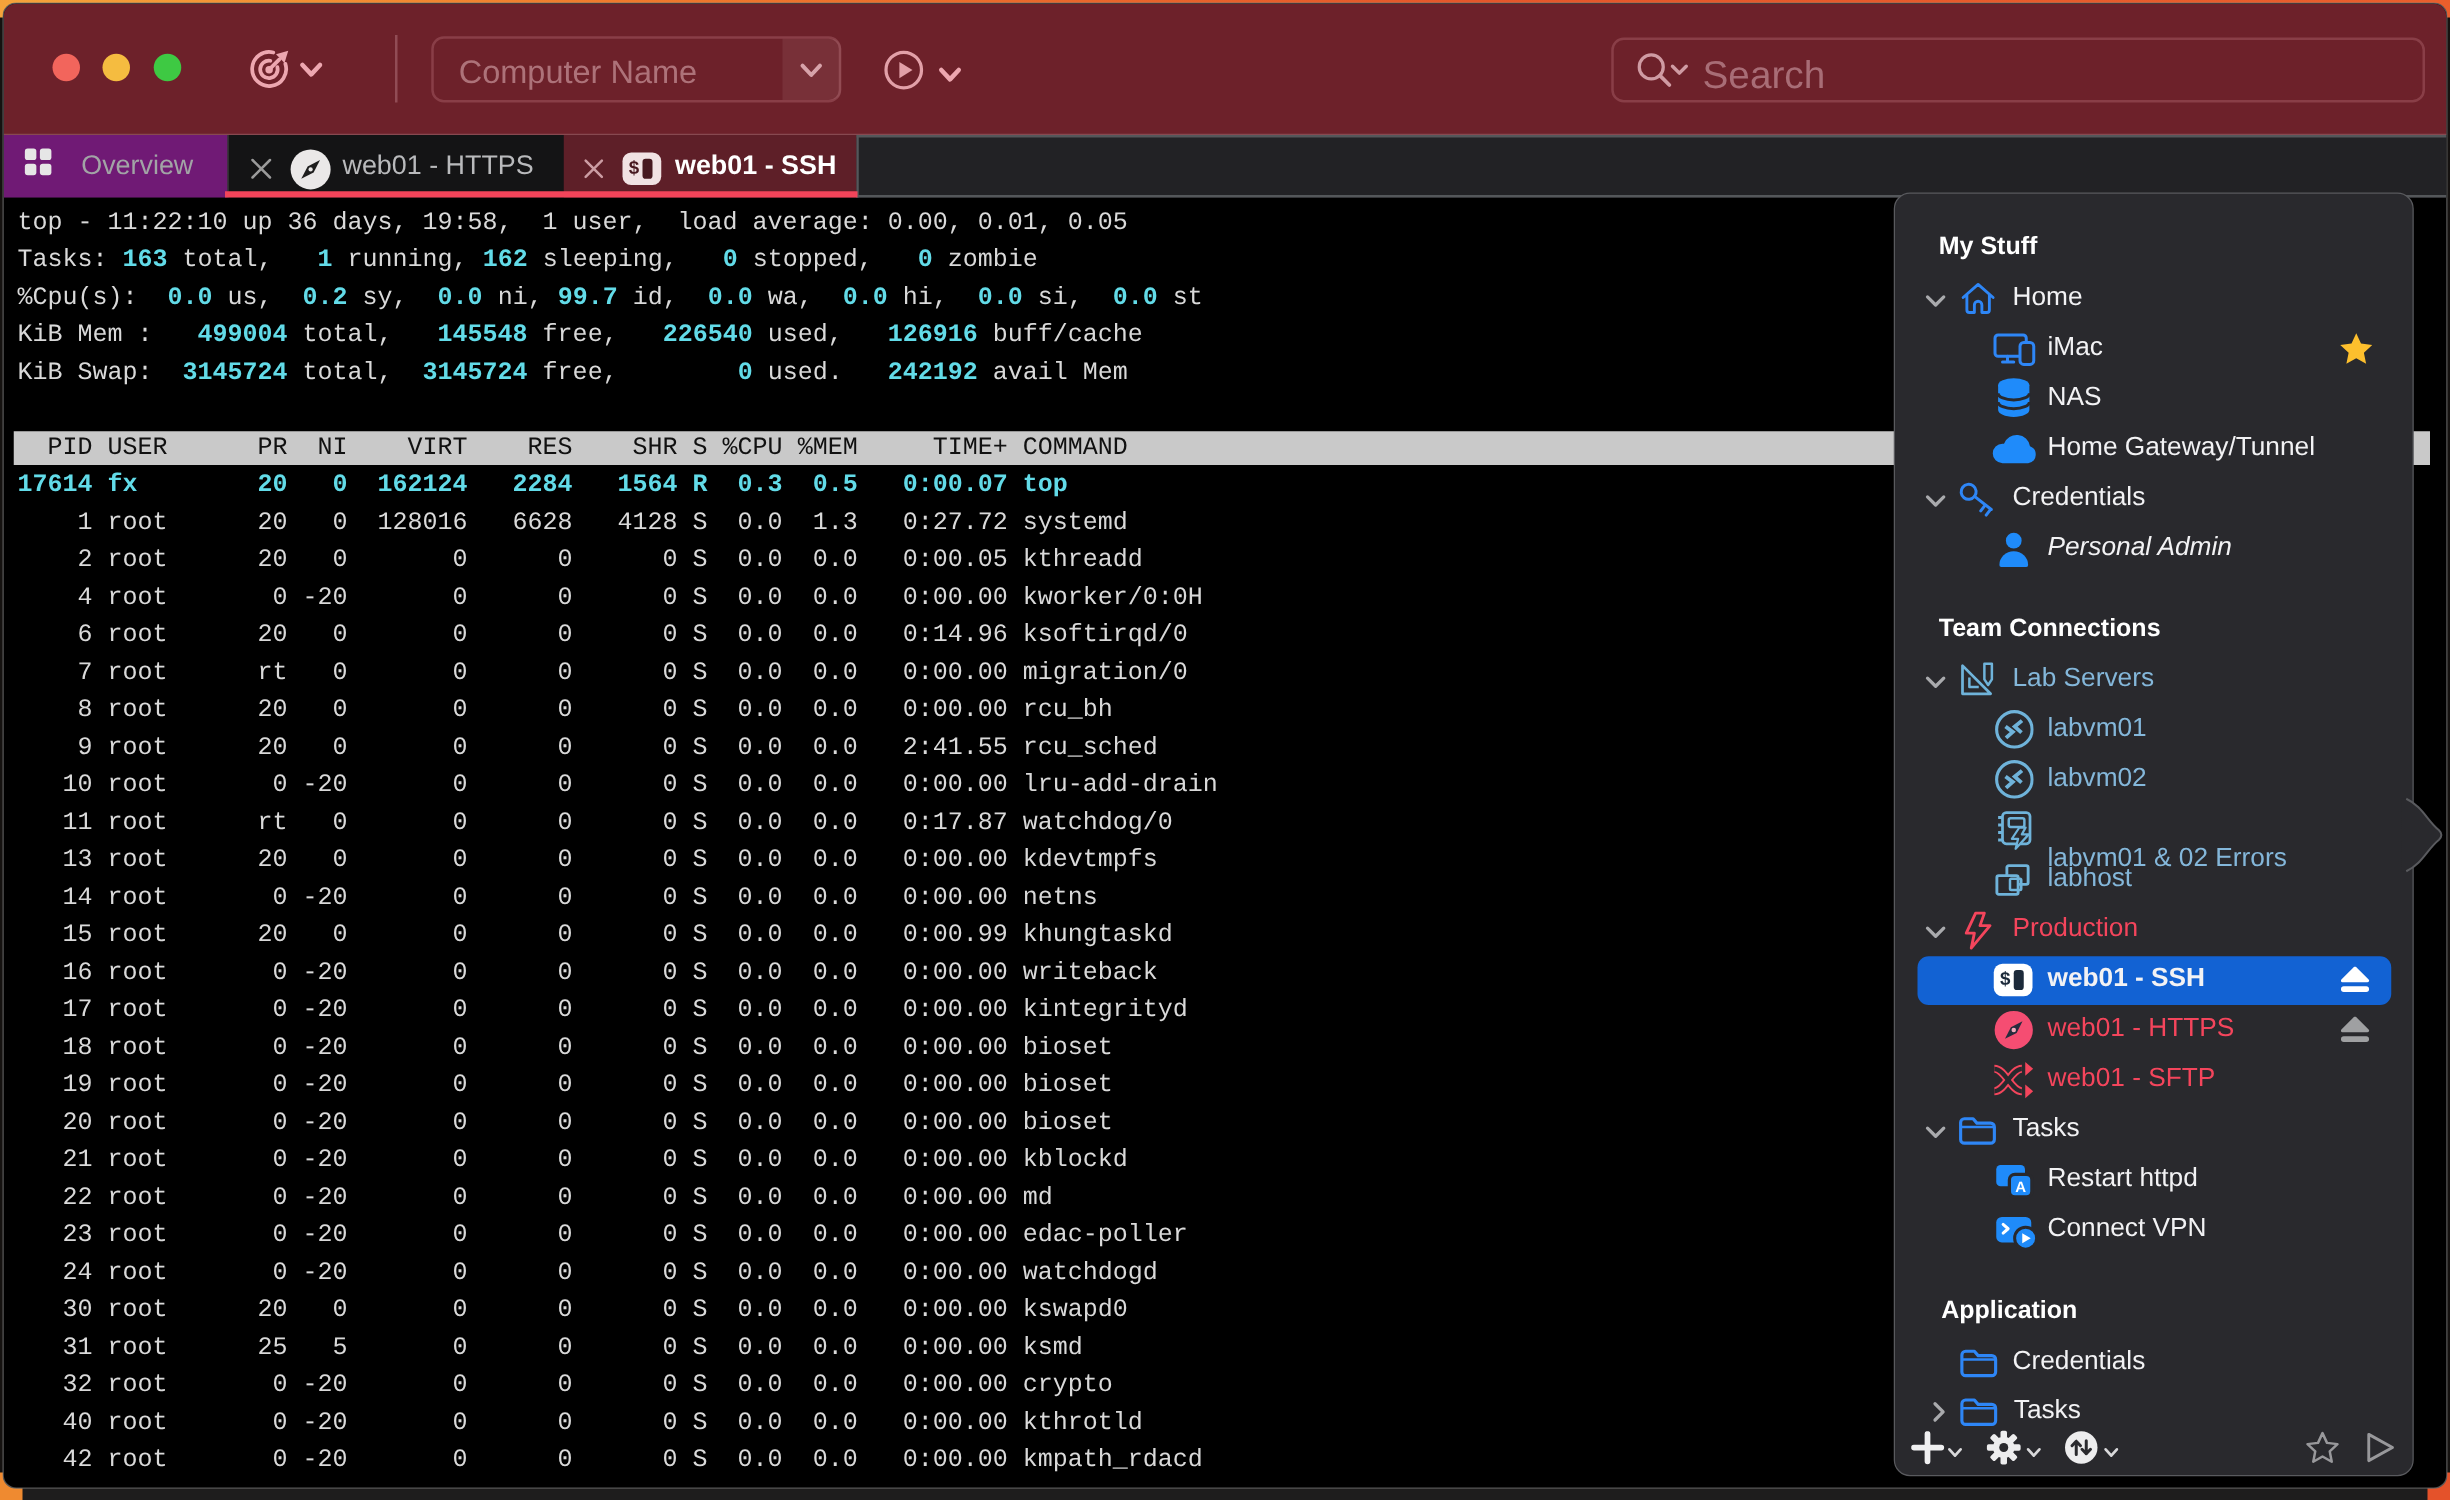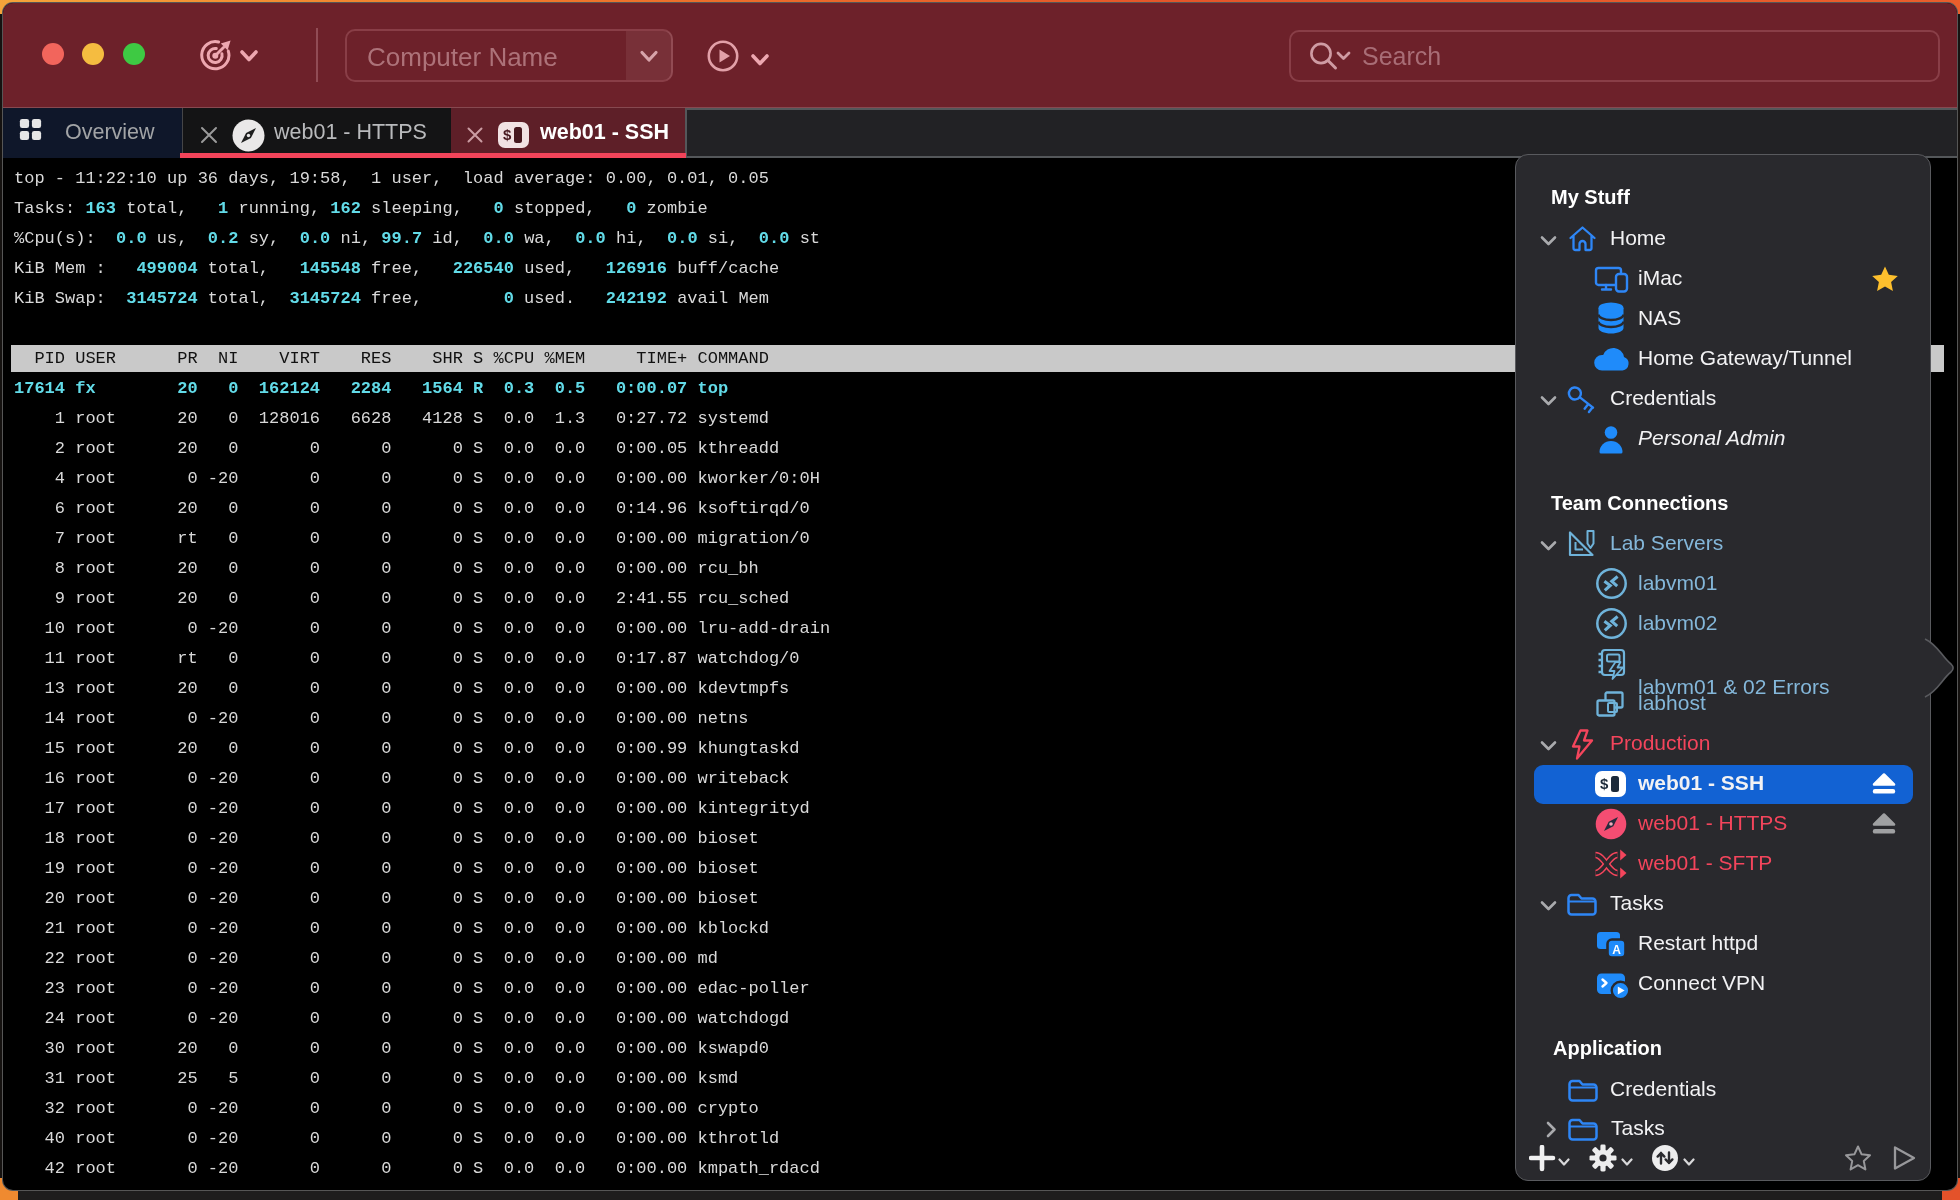--- a/index.html
+++ b/index.html
@@ -21,30 +21,30 @@
   #titlebar{left:0;top:0;width:1956px;height:104px;background:#6d212a;
     border-bottom:1px solid rgba(255,255,255,0.18);box-sizing:content-box;}
   .tl{width:22px;height:22px;border-radius:50%;top:40px;}
   #tl-r{left:39px;background:#f2655c;}
   #tl-y{left:79px;background:#f5bc40;}
   #tl-g{left:120px;background:#3ec943;}
   
   #tabbar{left:0;top:105px;width:1956px;height:50px;background:#131314;}
   #tab-empty{left:682px;top:105px;width:1274px;height:50px;background:#222225;
     border:2px solid #54575a;border-right:none;box-sizing:border-box;}
-  #tab1{left:0;top:105px;width:179px;height:50px;background:#0f172a;}
+  #tab1{left:0;top:105px;width:179px;height:50px;background:#701a75;}
   #tabsep1{left:179px;top:105px;width:1px;height:50px;background:#454547;}
   #tab2{left:180px;top:105px;width:268px;height:50px;background:#141415;}
   #tab3{left:448px;top:105px;width:234px;height:50px;background:#5e1f28;}
   #redline{left:177px;top:150px;width:506px;height:5px;background:#f2445a;}
   .tabtxt{font-size:21.5px;color:#a2a4a6;top:12px;}
   
   #termhdr{left:8px;top:342px;width:1933px;height:27px;background:#c9c9c9;}
   pre#term{left:11px;top:161px;margin:0;font-family:"Liberation Mono",monospace;
-    font-size:17px;line-height:30px;color:#d9d9d9;}
+    font-size:20px;line-height:30px;color:#d9d9d9;}
   pre#term b.c{color:#62dbe8;font-weight:bold;}
   pre#term .h{color:#111;font-weight:normal;}
   
   #panel{left:1512px;top:151px;width:416px;height:1027px;border-radius:13px;
     background:#29292d;border:1.5px solid #595a5e;box-sizing:border-box;
     }
   .sechdr{font-size:20px;font-weight:bold;color:#ffffff;}
   .lbl{position:absolute;font-size:21px;color:#f2f2f4;white-space:nowrap;}
   .blue{color:#84b7da;}
   .red{color:#f4455c;}
@@ -86,21 +86,21 @@
   </svg>
   <svg class="abs" style="left:748px;top:50px;" width="18" height="14" viewBox="0 0 18 14">
     <path d="M2 3 L9 10.5 L16 3" stroke="#eda7b0" stroke-width="3.6" fill="none" stroke-linecap="round" stroke-linejoin="round"></path>
   </svg>
   <div class="abs" style="left:1286px;top:27px;width:651px;height:52px;border-radius:10px;border:2px solid rgba(235,170,178,0.22);box-sizing:border-box;">
     <svg class="abs" style="left:17px;top:9px;" width="46" height="32" viewBox="0 0 46 32">
       <circle cx="13" cy="12.5" r="9.6" stroke="#cf9ba3" stroke-width="2.6" fill="none"></circle>
       <path d="M20 19.5 L27.5 27" stroke="#cf9ba3" stroke-width="3" stroke-linecap="round"></path>
       <path d="M30 12 L35.5 17.5 L41 12" stroke="#cf9ba3" stroke-width="2.8" fill="none" stroke-linecap="round" stroke-linejoin="round"></path>
     </svg>
-    <span class="abs" style="left:71px;top:10px;font-size:25px;color:#a86d76;">Search</span>
+    <span class="abs" style="left:71px;top:10px;font-size:31px;color:#a86d76;">Search</span>
   </div>
   <div class="abs" id="tabbar"></div>
   <div class="abs" id="tab-empty"></div>
   <div class="abs" id="tab1">
     <svg class="abs" style="left:16px;top:10px;" width="23" height="23" viewBox="0 0 26 26">
       <g fill="#e6e6e6">
         <rect x="1" y="1" width="10.4" height="10.4" rx="2.6"></rect>
         <rect x="14.6" y="1" width="10.4" height="10.4" rx="2.6"></rect>
         <rect x="1" y="14.6" width="10.4" height="10.4" rx="2.6"></rect>
         <rect x="14.6" y="14.6" width="10.4" height="10.4" rx="2.6"></rect>

